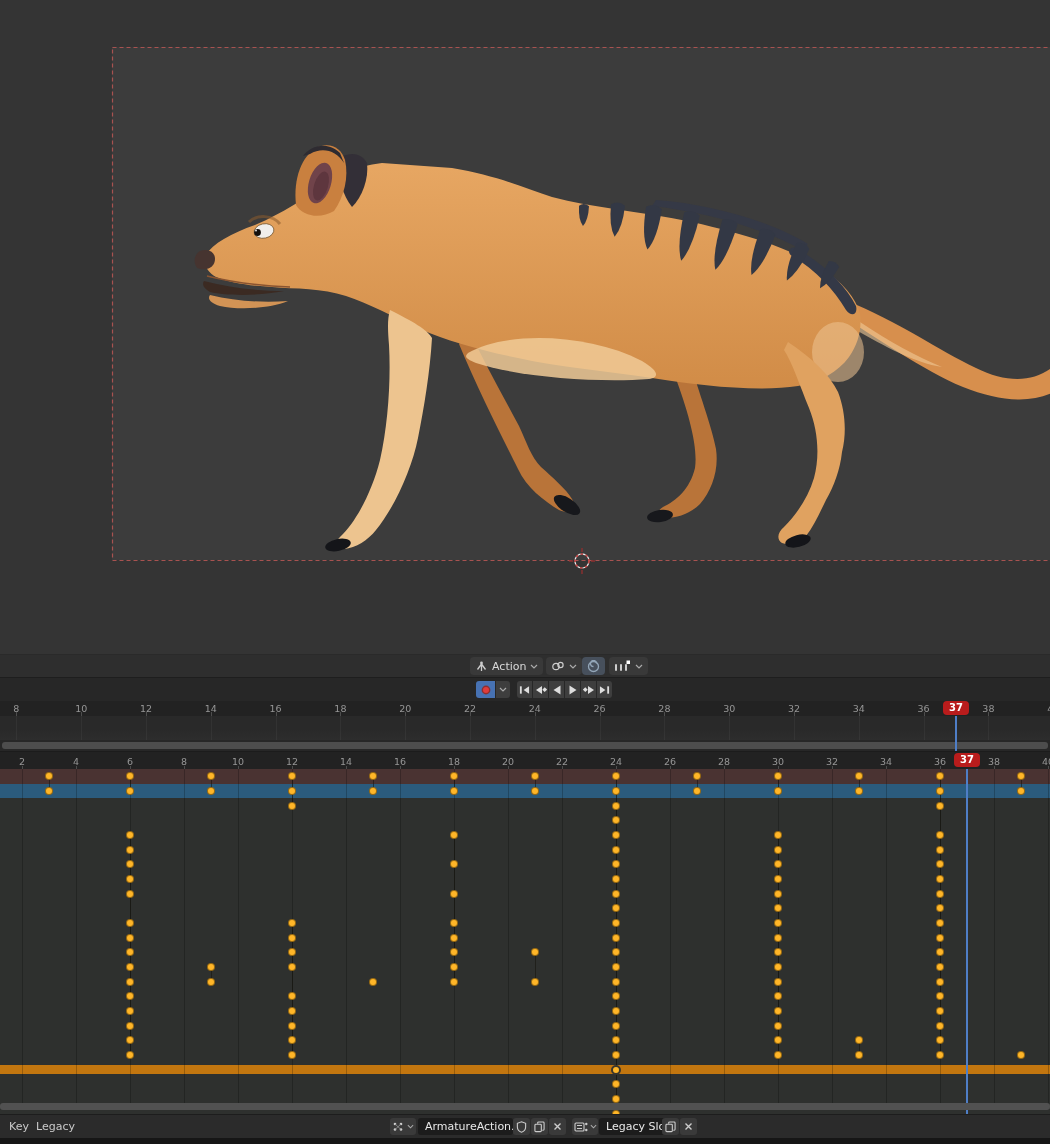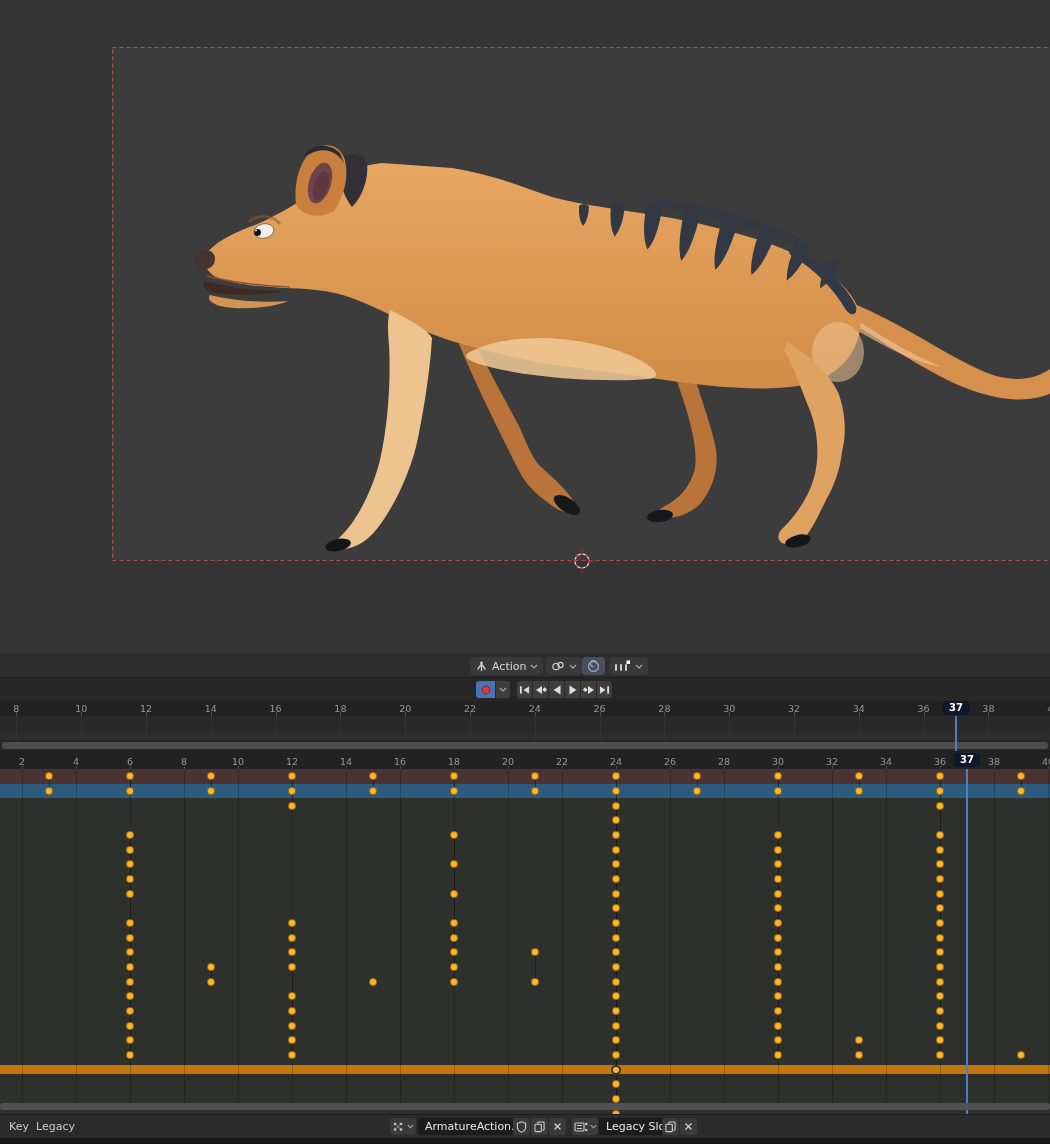--- a/index.html
+++ b/index.html
@@ -20,21 +20,21 @@
   #tl-ruler{left:0;top:701px;width:1050px;height:15px;background:#222;overflow:hidden;}
   #tl-strip{left:0;top:716px;width:1050px;height:24px;background:linear-gradient(#292929 55%,#2d2d2d);overflow:hidden;}
   #tl-scroll{left:0;top:740px;width:1050px;height:11px;background:#272727;}
   #tl-thumb{left:2px;top:2px;width:1046px;height:7px;border-radius:3px;background:#4d4d4d;}
   #ds-ruler{left:0;top:751px;width:1050px;height:18px;background:#222;overflow:hidden;border-top:1px solid #1c1c1c;}
   #dopesheet{left:0;top:769px;width:1050px;height:345px;background:#2e302e;overflow:hidden;}
   #ds-scroll{left:0;top:1103px;width:1050px;height:7px;border-radius:3px;background:#515151;z-index:30;}
   .tick{position:absolute;width:24px;text-align:center;font-size:9.5px;color:#969696;top:2px;}
   .tickmark{position:absolute;bottom:0;width:1px;height:4px;background:#4d4d4d;}
   .badge{position:absolute;min-width:18px;padding:0 4px;height:14px;border-radius:4px;
-         background:#0f172a;color:#fff;font-size:10px;font-weight:bold;line-height:14px;
+         background:#b91c1c;color:#fff;font-size:10px;font-weight:bold;line-height:14px;
          text-align:center;z-index:20;}
   .gridv{position:absolute;width:1px;background:rgba(0,0,0,.22);}
   .gridvt{position:absolute;width:1px;background:rgba(255,255,255,.045);}
   .rowband{position:absolute;left:0;width:1050px;}
   .conn{position:absolute;width:1px;background:rgba(18,15,8,.5);z-index:3;}
   .kf{position:absolute;width:8px;height:8px;border-radius:50%;background:var(--key,#ffb628);
       border:1px solid rgba(70,45,0,.55);box-sizing:border-box;z-index:4;}
   .kf-ring{width:10px;height:10px;border:2px solid #3a362c;z-index:5;}
   .playline{position:absolute;width:2px;background:#4f7ec6;z-index:7;}
   

